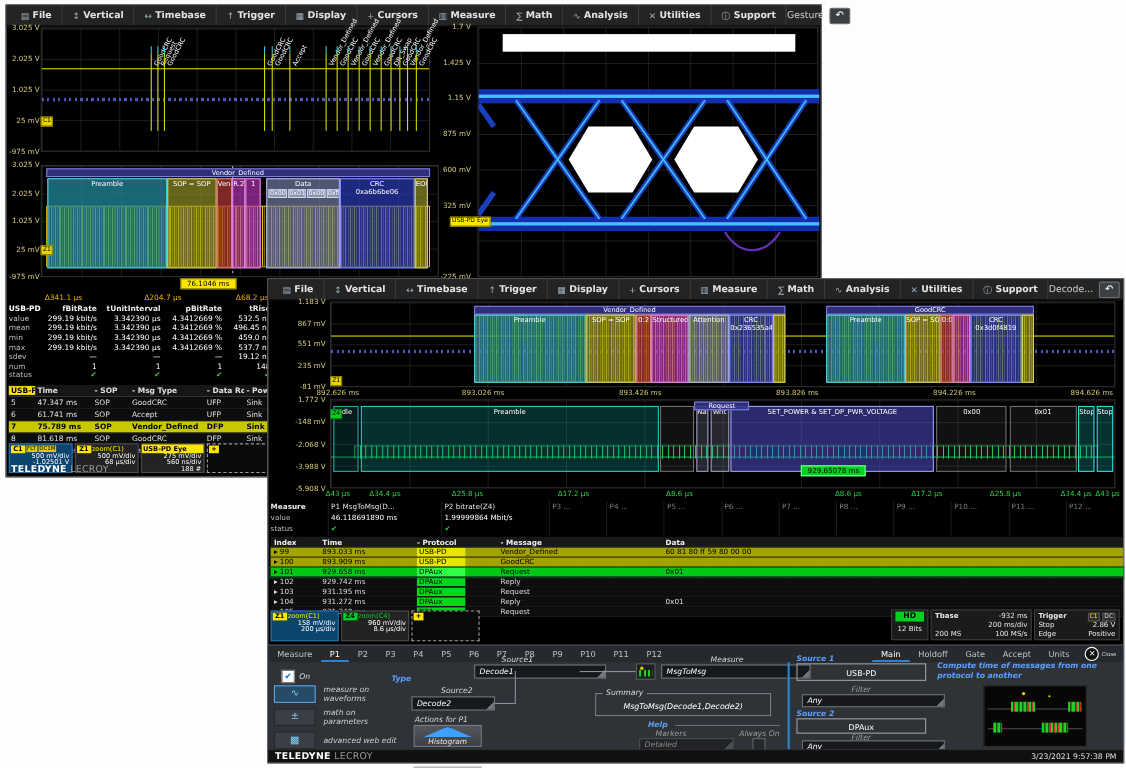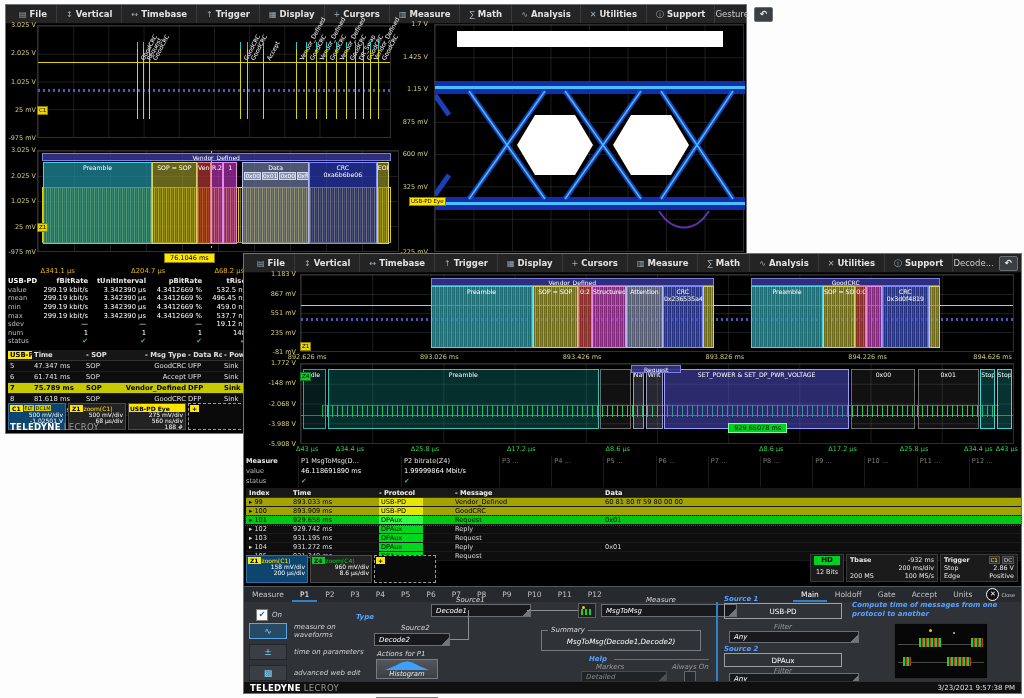--- a/index.html
+++ b/index.html
@@ -79,21 +79,21 @@
   .mt-lab{width:32px;color:#bdbdbd;}
   .mt-c{text-align:right;padding-right:2px;box-sizing:border-box;}
   .mt-c.w0{width:50px;}.mt-c.w1{width:58px;}.mt-c.w2{width:56px;}.mt-c.w3{width:44px;}
   .s-status .mt-c{color:#2fd24a;}
   .ptable{position:absolute;font-size:6.8px;color:#e0e0e0;}
   .pt-head{display:flex;height:10px;align-items:center;font-weight:bold;background:#161616;border-bottom:1px solid #333;}
   .pt-head .pc:first-child{background:#ffe600;color:#000;padding-left:2px;box-sizing:border-box;}
   .pt-row{display:flex;height:10px;align-items:center;background:#0d0d0d;border-bottom:1px solid #1d1d1d;}
   .pt-row.s-sel{background:#c8c800;color:#000;font-weight:bold;}
   .pc{overflow:hidden;white-space:nowrap;box-sizing:border-box;padding-left:2px;}
-  .pc.p0{width:24px;}.pc.p1{width:52px;}.pc.p2{width:34px;}.pc.p3{width:68px;text-align:right;}.pc.p4{width:36px;}.pc.p5{width:26px;}
+  .pc.p0{width:24px;}.pc.p1{width:52px;}.pc.p2{width:34px;}.pc.p3{width:68px;}.pc.p4{width:36px;}.pc.p5{width:26px;}
   
   .descrow{position:absolute;display:flex;gap:2px;}
   .dbox{width:58px;height:27px;background:#232323;border:1px solid #4a4a4a;box-sizing:border-box;
         font-size:6px;color:#fff;position:relative;}
   .dbox .dtitle{display:flex;align-items:center;height:8px;gap:1px;padding:0 1px;}
   .dbadge{background:#ffe600;color:#000;font-weight:bold;padding:0 2px;line-height:7px;font-size:6px;}
   .drest{color:#ffe600;}
   .dmini{background:#d8cc00;color:#000;padding:0 1px;font-size:5px;line-height:6px;}
   .dmini:empty{display:none;}
   .dline{text-align:right;padding-right:2px;line-height:6.2px;}
@@ -1098,31 +1098,31 @@
       <div class="dlbl" style="left:28px;top:24px;">On</div>
       <div class="dlbl blue" style="left:112px;top:26px;">Type</div>
       <div class="typebtns" style="left:5px;top:36px;">
         <div class="tbtn s-sel">
           <span class="ticon">∿</span>
           <span class="tlabel">measure on waveforms</span>
         </div>
 
         <div class="tbtn">
           <span class="ticon">±</span>
-          <span class="tlabel">time on parameters</span>
+          <span class="tlabel">math on parameters</span>
         </div>
 
         <div class="tbtn">
           <span class="ticon">▩</span>
           <span class="tlabel">advanced web edit</span>
         </div>
       </div>
 
       <div class="dlbl" style="left:212px;top:9px;">Source1</div>
-      <div class="dd" style="left:187px;top:17px;width:100px;height:13px;">Decode1</div>
+      <div class="dd" style="left:187px;top:17px;width:120px;height:13px;">Decode1</div>
       <div class="conn" style="left:283px;top:23px;width:51px;height:1px;"></div>
       <div class="miconbox" style="left:334px;top:16px;"></div>
       <div class="dlbl" style="left:402px;top:9px;">Measure</div>
       <div class="dd" style="left:357px;top:17px;width:136px;height:13px;">MsgToMsg</div>
       <div class="dlbl" style="left:157px;top:37px;">Source2</div>
       <div class="dd" style="left:130px;top:46px;width:76px;height:13px;">Decode2</div>
       <div class="conn" style="left:206px;top:52px;width:18px;height:1px;"></div>
       <div class="conn" style="left:224px;top:23px;width:1px;height:30px;"></div>
       <div class="dlbl" style="left:133px;top:63px;">Actions for P1</div>
       <div class="abtns" style="left:132px;top:72px;">

